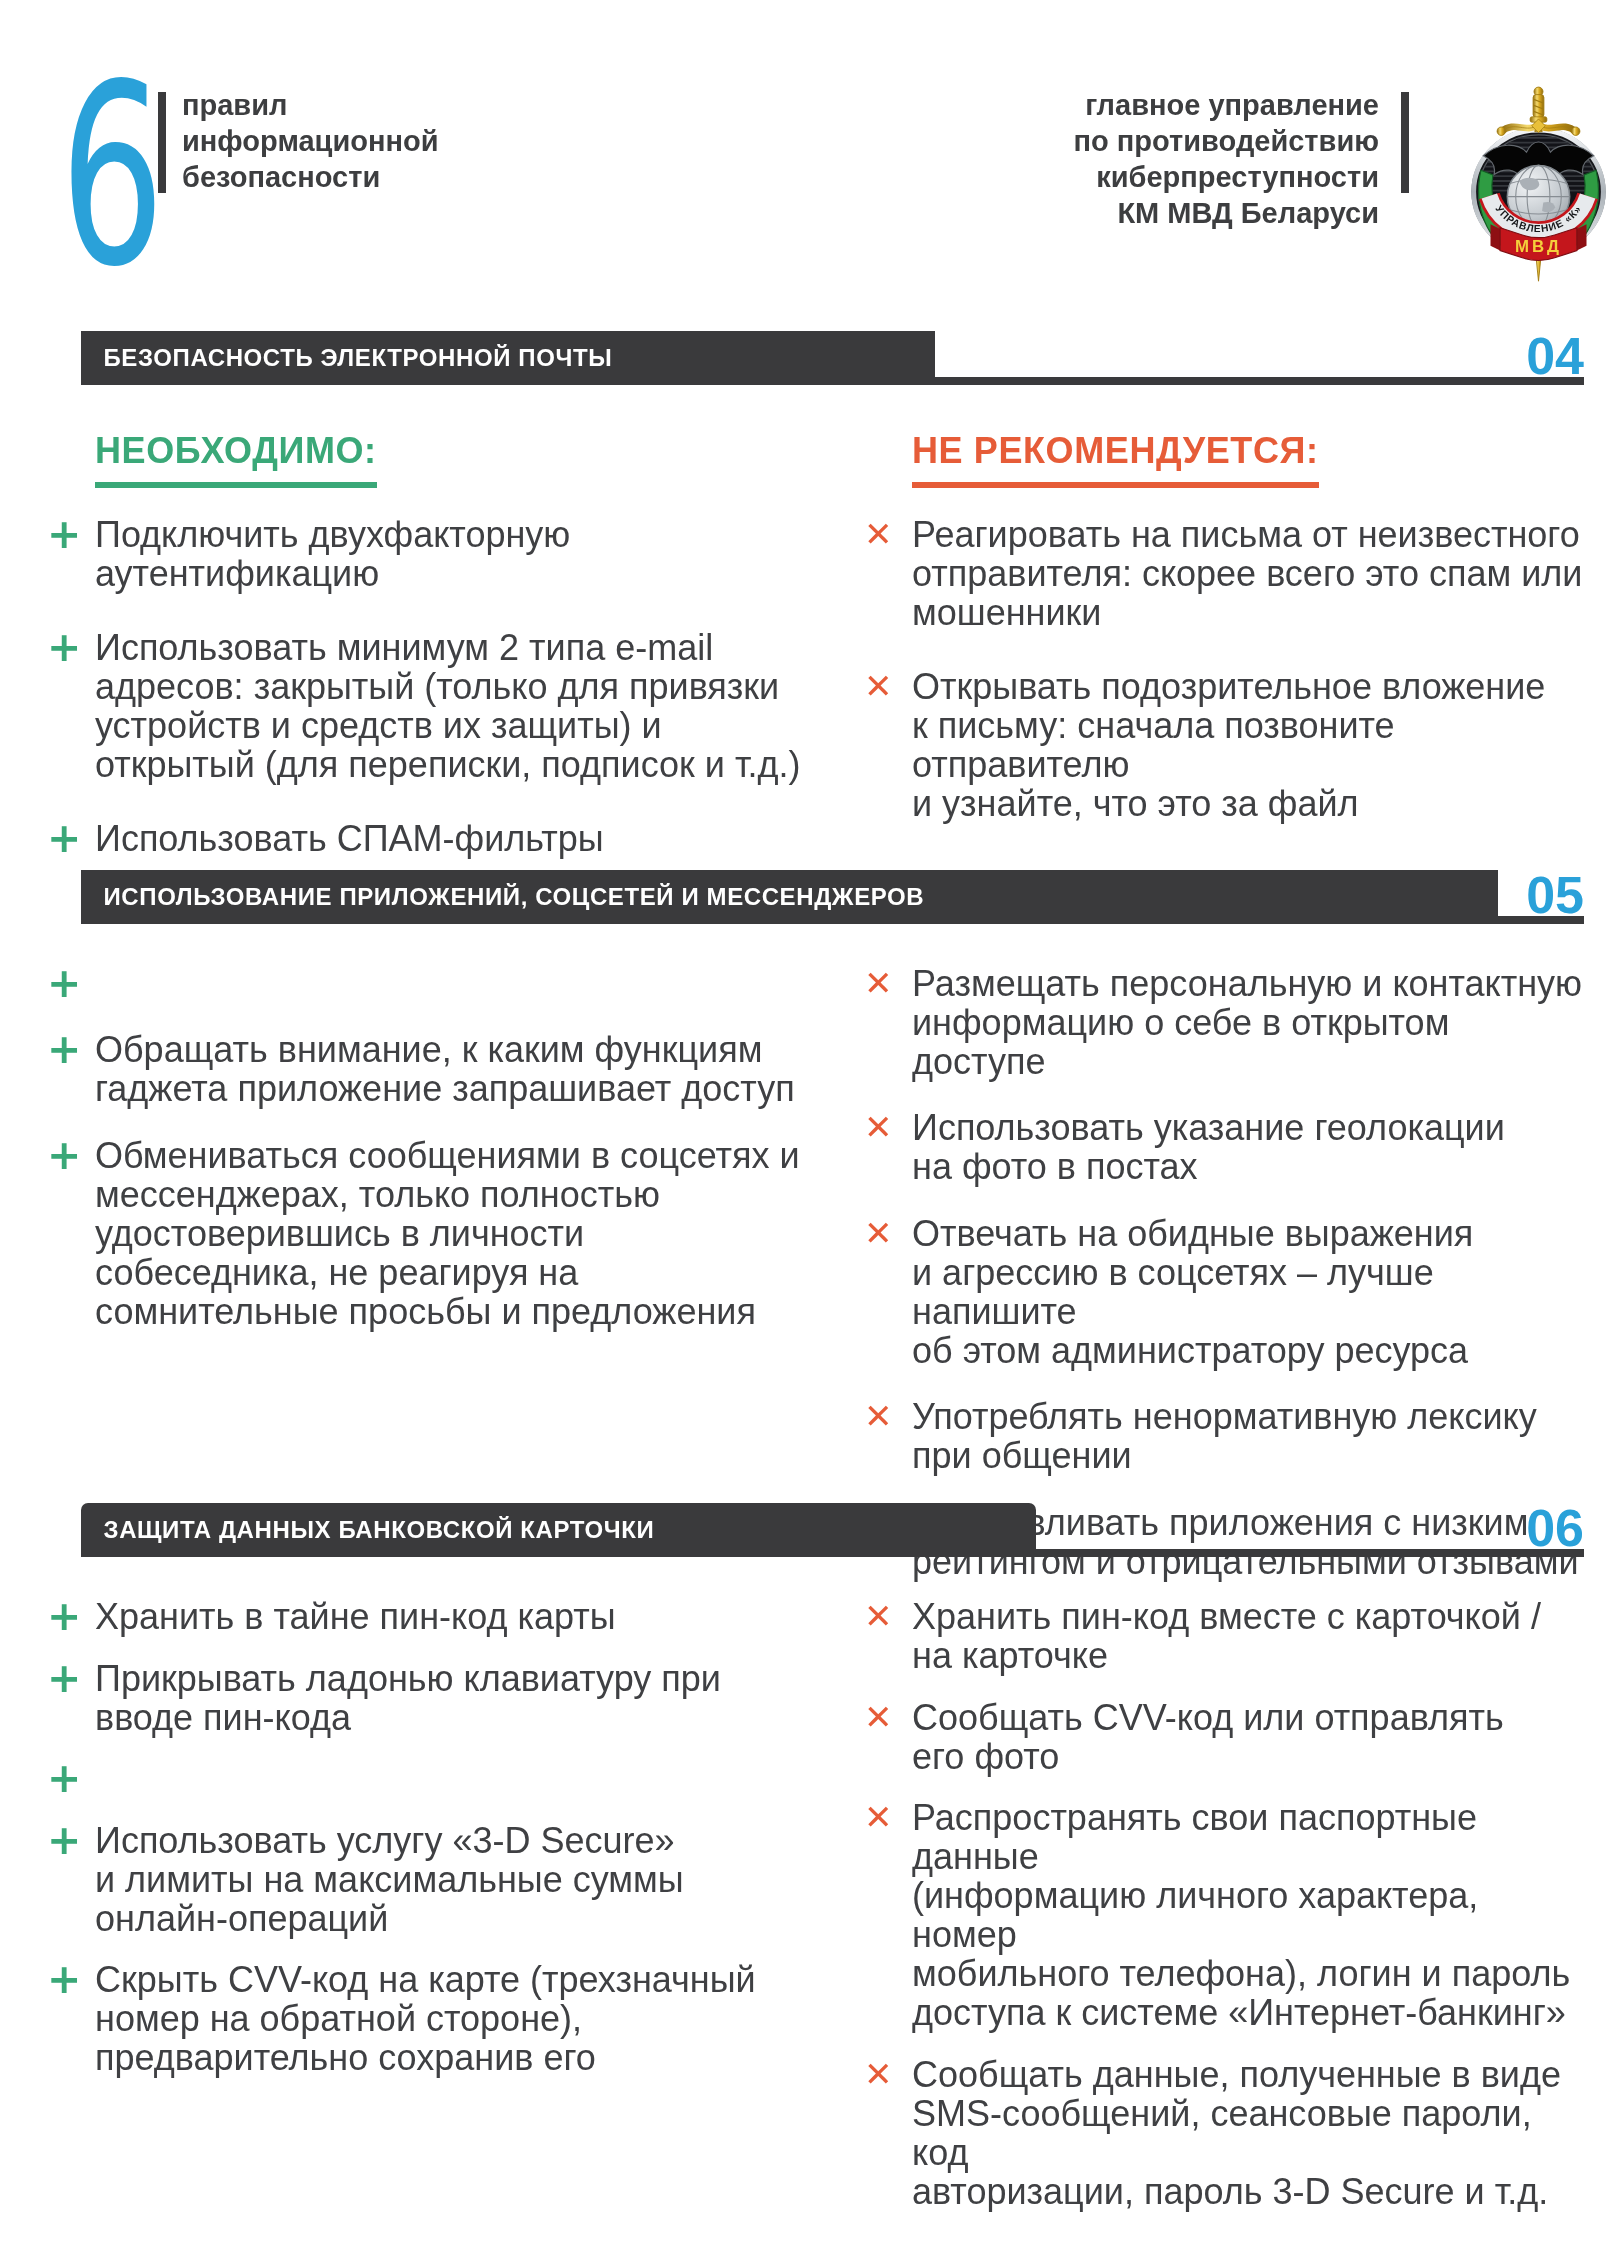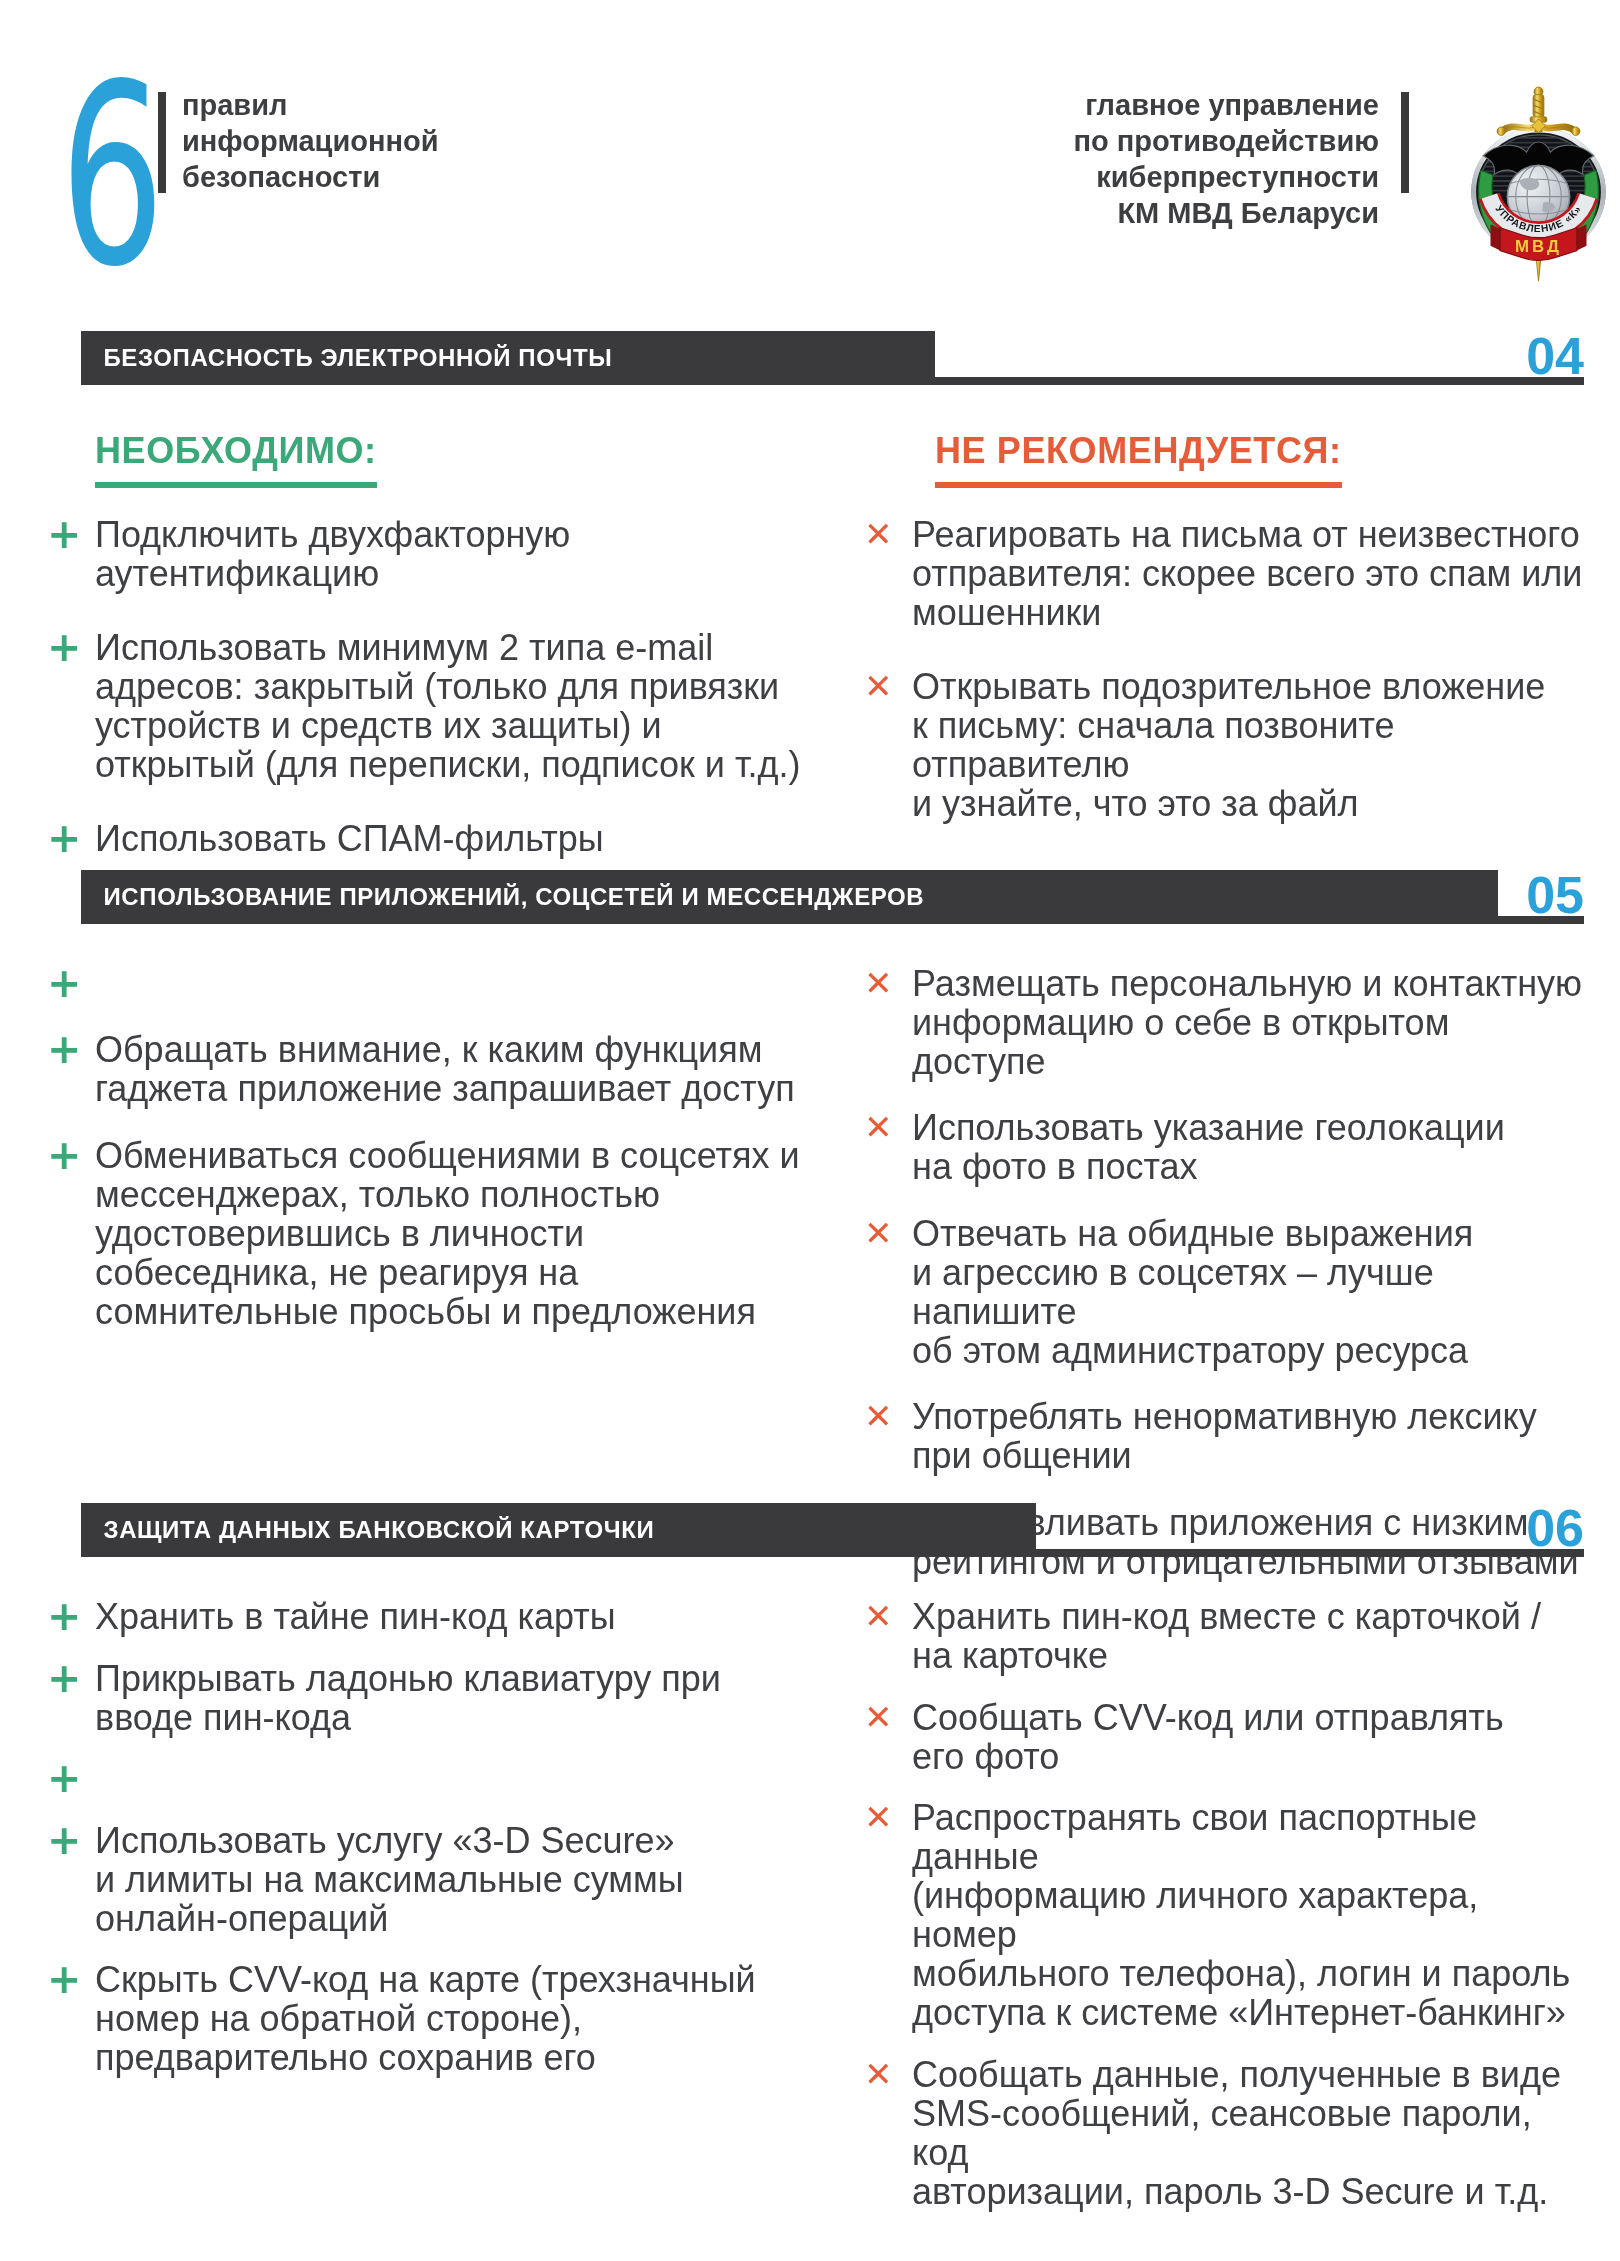--- a/index.html
+++ b/index.html
@@ -40,27 +40,27 @@
   .section.s06{top:1503px;}
   .sec-head{position:relative; height:54px;}
   .sec-rule{position:absolute; left:0; right:0; bottom:0; height:8px; background:var(--dark);}
   .sec-bar{
     position:absolute; left:0; top:0; bottom:0; background:var(--dark);
     display:flex; align-items:center; padding:0 22.5px;
     color:#fff; font-size:24px; font-weight:700; letter-spacing:0.6px; white-space:nowrap;
   }
   .s04 .sec-bar{width:854px;}
   .s05 .sec-bar{width:1417px;}
-  .s06 .sec-bar{width:955px;}
+  .s06 .sec-bar{width:955px;border-radius:7px;}
   .sec-num{
     position:absolute; right:0; bottom:8.7px;
     font-size:52px; font-weight:700; line-height:.75; color:var(--blue);
   }
   
-  .col-headers{display:flex; margin:45px 0 27.4px -34px;gap:23px;}
+  .col-headers{display:flex; margin:45px 0 27.4px -34px;}
   .col-headers .hcell{width:783px; flex:none;}
   .col-headers .hcell + .hcell{margin-left:34px; width:auto; flex:1;}
   .col-header{
     display:inline-block; margin-left:48px;
     font-size:36px; font-weight:700; letter-spacing:0.6px;
     padding-bottom:10px; border-bottom:6.9px solid currentColor;
   }
   .col-header.do{color:var(--green);}
   .col-header.dont{color:var(--orange);}
   .cols{display:flex; margin-left:-34px;}

